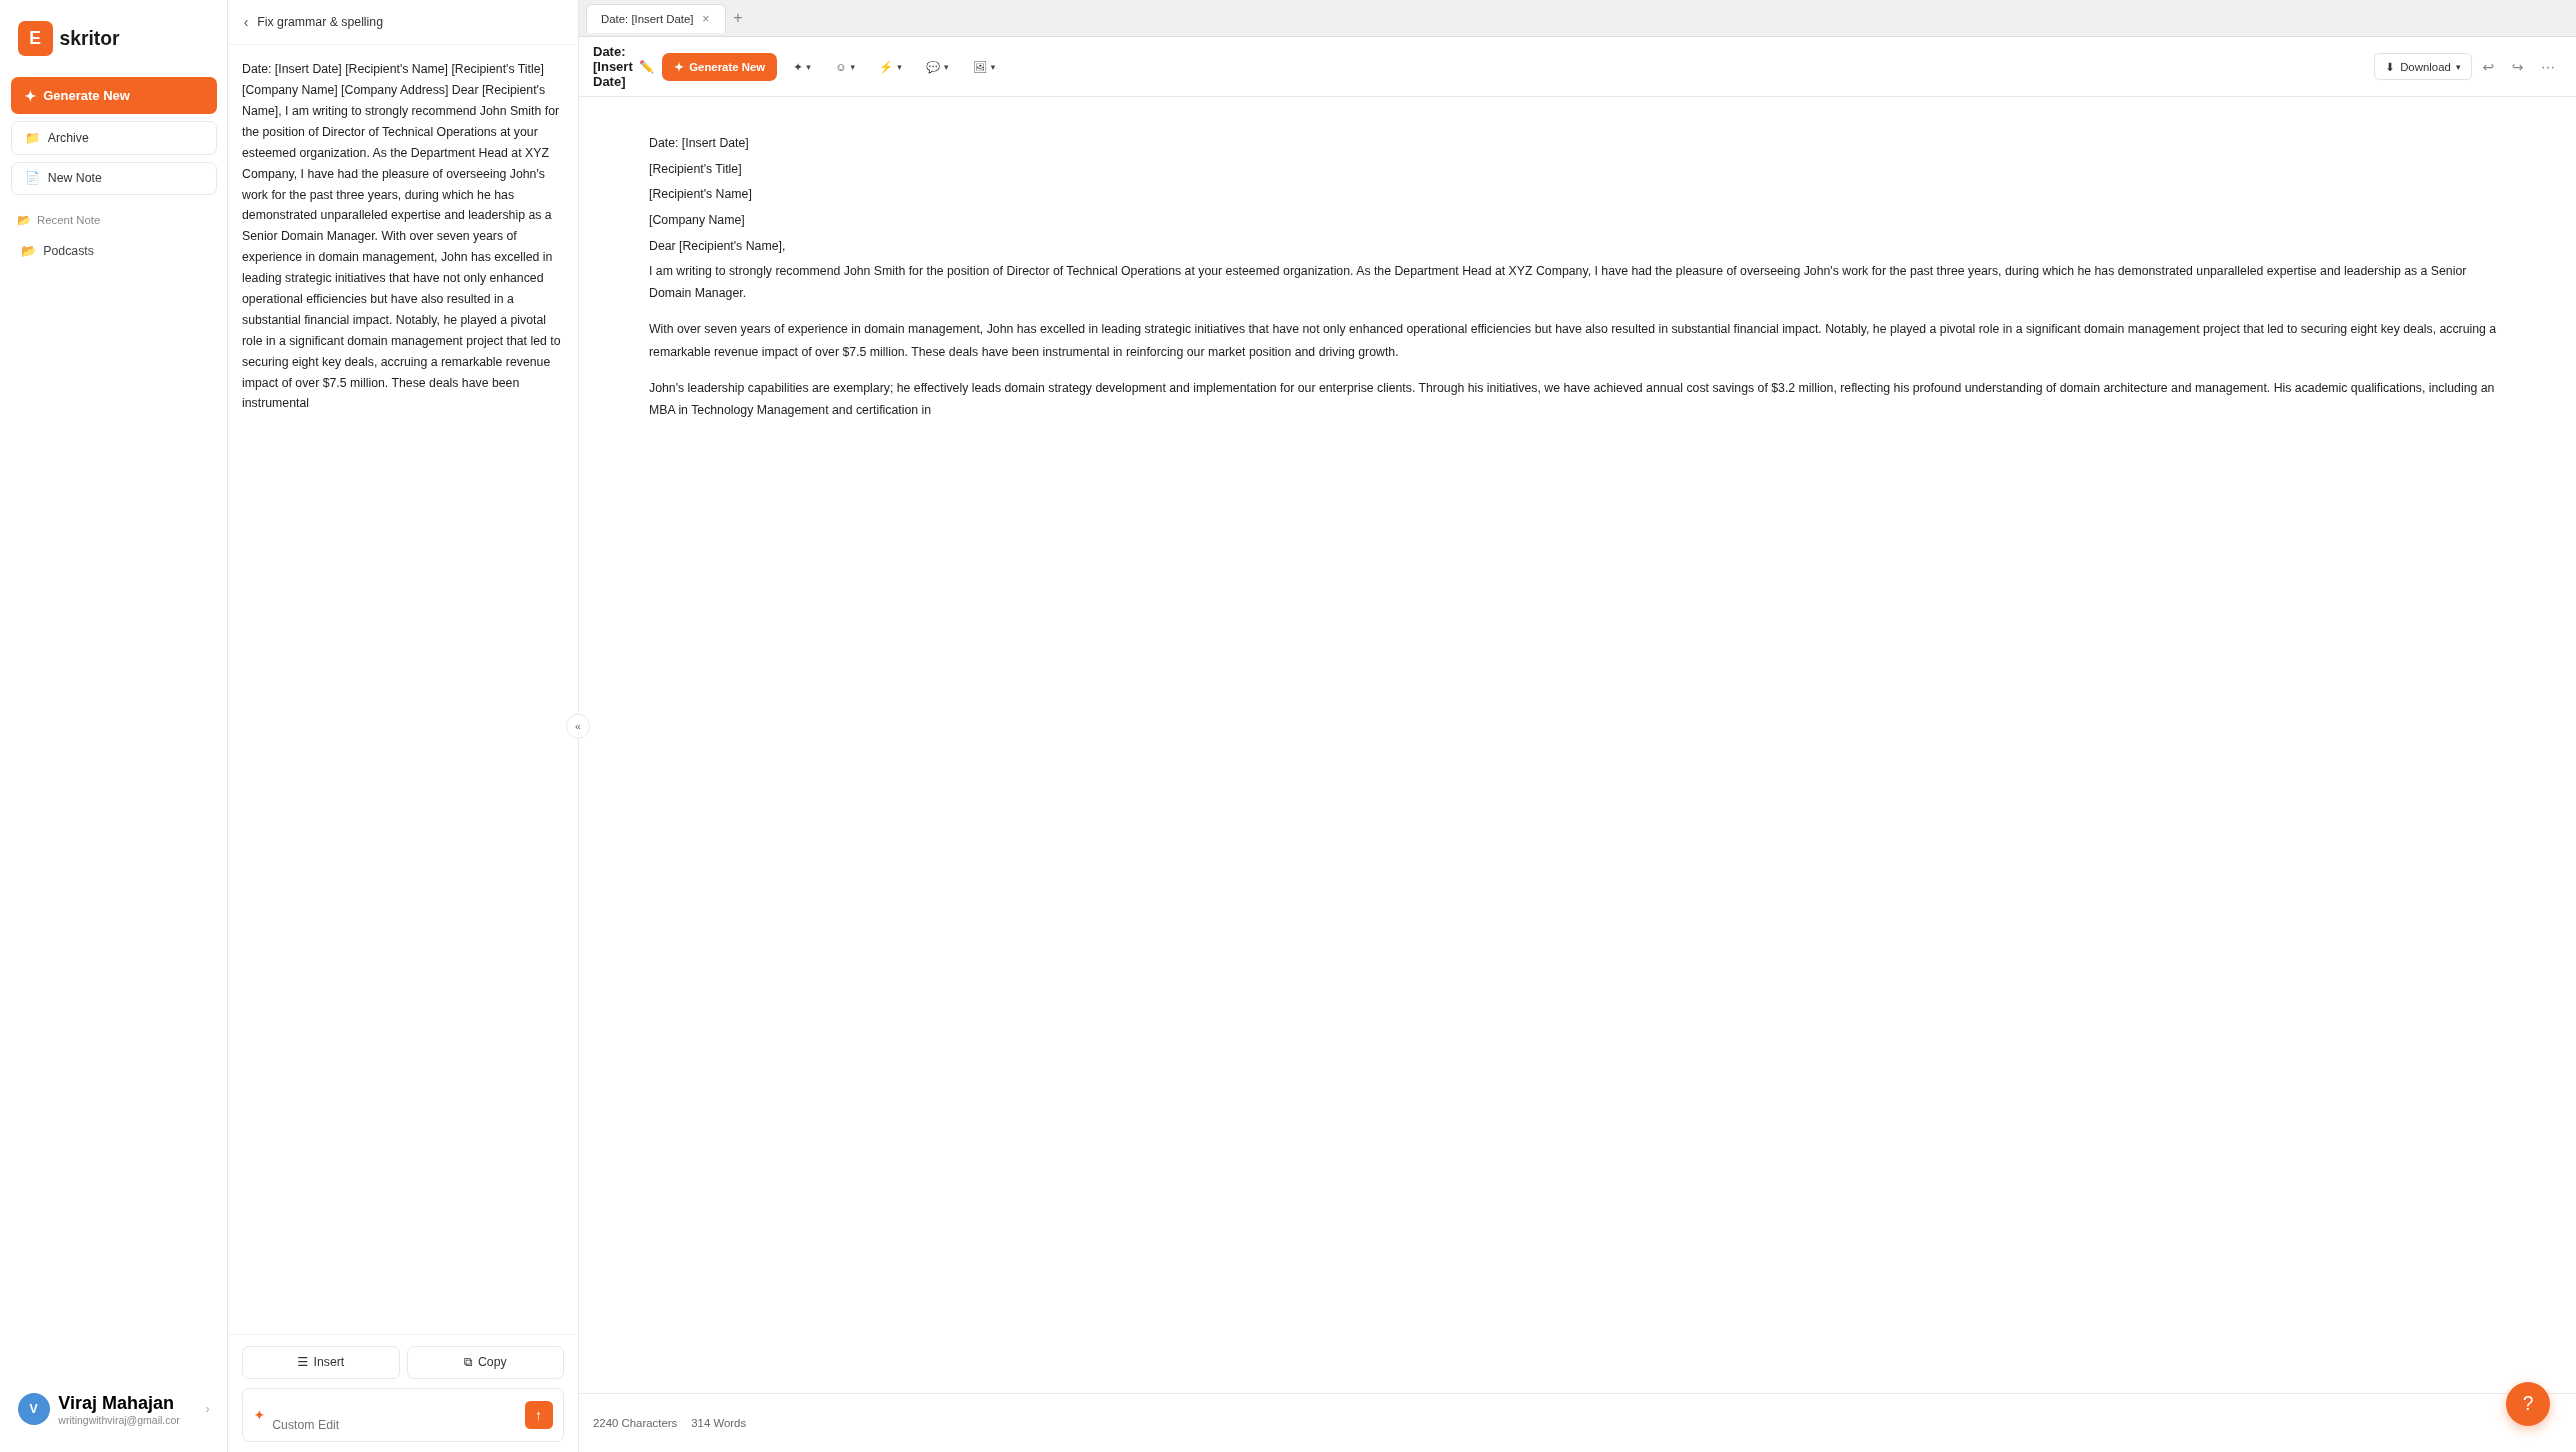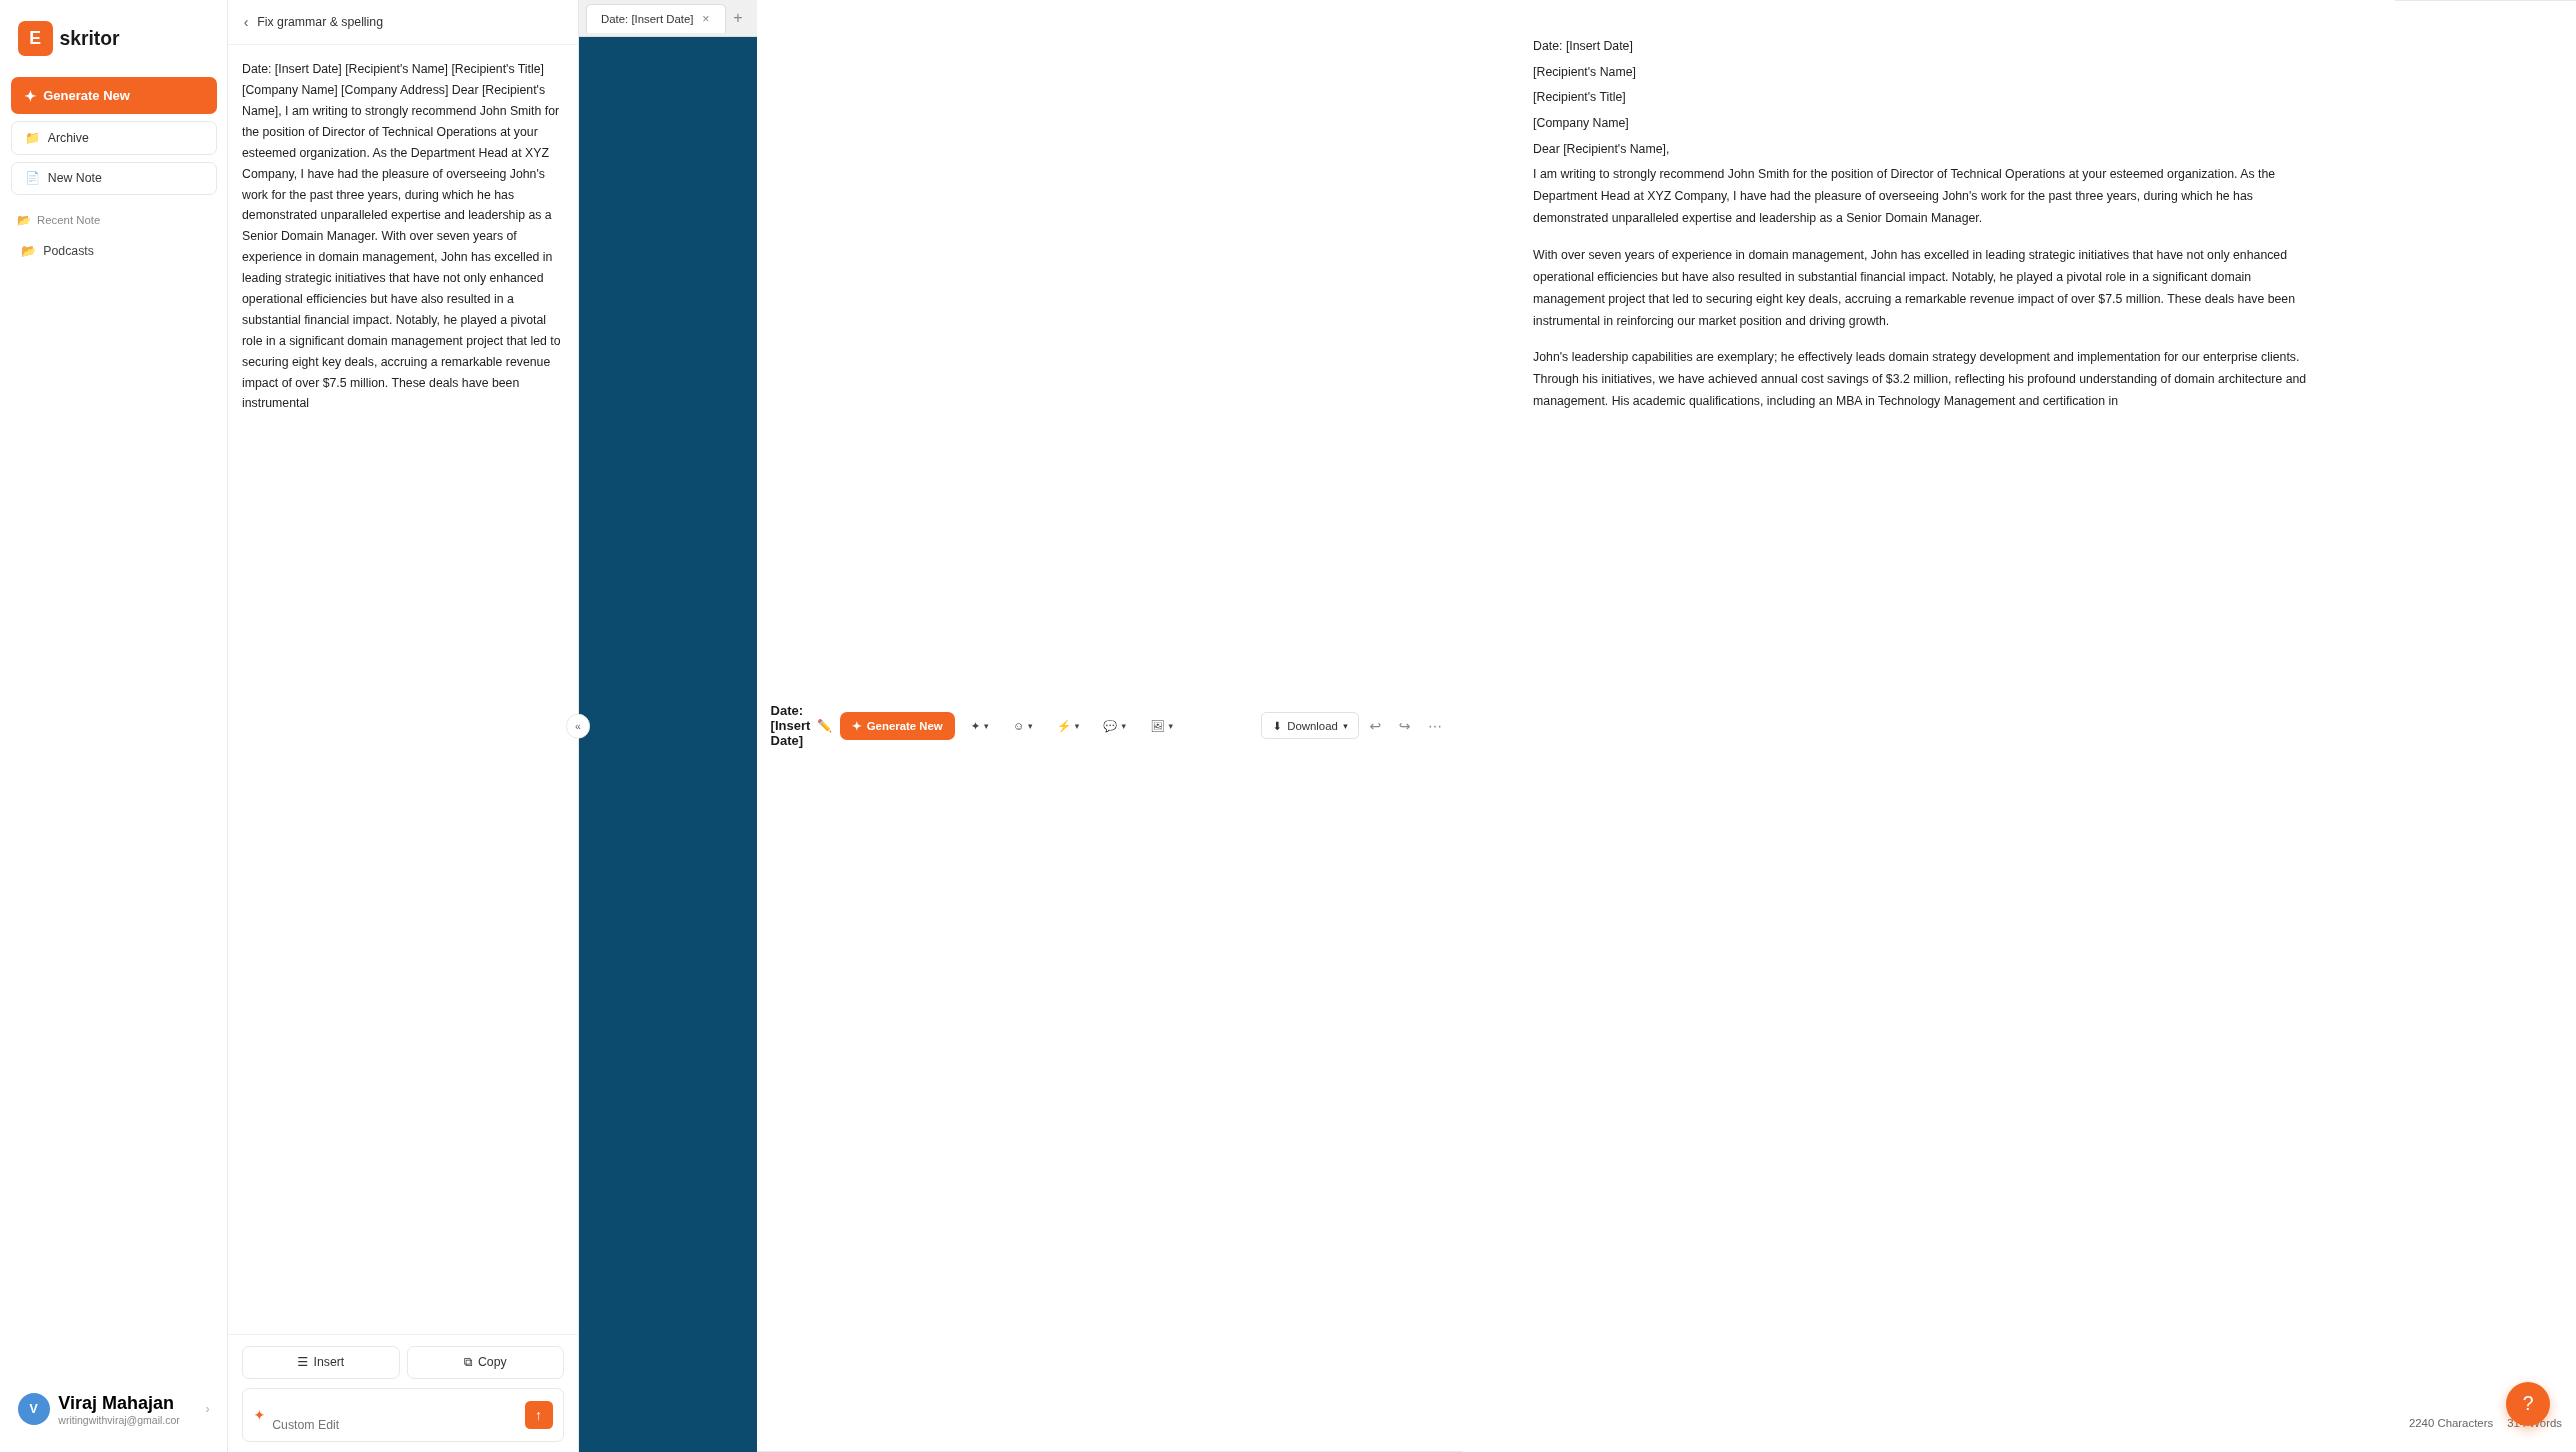--- a/index.html
+++ b/index.html
@@ -221,20 +221,21 @@
       cursor: pointer;
       font-size: 10.5px;
       color: #666;
       z-index: 10;
     }
 
     
     #main-editor {
       flex: 1;
       display: flex;
+      flex-direction: column;
       background: #0c4a6e;
       overflow: hidden;
     }
     .tabs-bar {
       background: #f0f0f0;
       display: flex;
       align-items: center;
       padding: 0 7px;
       border-bottom: 0.9px solid #ddd;
       height: 37px;
@@ -530,22 +531,22 @@
       </button>
       <button class="undo-redo-btn">↩</button>
       <button class="undo-redo-btn">↪</button>
       <button class="undo-redo-btn">⋯</button>
     </div>
   </div>
 
   <div class="editor-body">
     <div id="doc-lines">
         <div class="doc-line">Date: [Insert Date]</div>
+        <div class="doc-line">[Recipient's Title]</div>
         <div class="doc-line">[Recipient's Name]</div>
-        <div class="doc-line">[Recipient's Title]</div>
         <div class="doc-line">[Company Name]</div>
         <div class="doc-line">Dear [Recipient's Name],</div>
       </div>
     <div id="doc-paragraphs">
         <p class="doc-para">I am writing to strongly recommend John Smith for the position of Director of Technical Operations at your esteemed organization. As the Department Head at XYZ Company, I have had the pleasure of overseeing John's work for the past three years, during which he has demonstrated unparalleled expertise and leadership as a Senior Domain Manager.</p>
         <p class="doc-para">With over seven years of experience in domain management, John has excelled in leading strategic initiatives that have not only enhanced operational efficiencies but have also resulted in substantial financial impact. Notably, he played a pivotal role in a significant domain management project that led to securing eight key deals, accruing a remarkable revenue impact of over $7.5 million. These deals have been instrumental in reinforcing our market position and driving growth.</p>
         <p class="doc-para">John's leadership capabilities are exemplary; he effectively leads domain strategy development and implementation for our enterprise clients. Through his initiatives, we have achieved annual cost savings of $3.2 million, reflecting his profound understanding of domain architecture and management. His academic qualifications, including an MBA in Technology Management and certification in</p>
       </div>
   </div>
 

